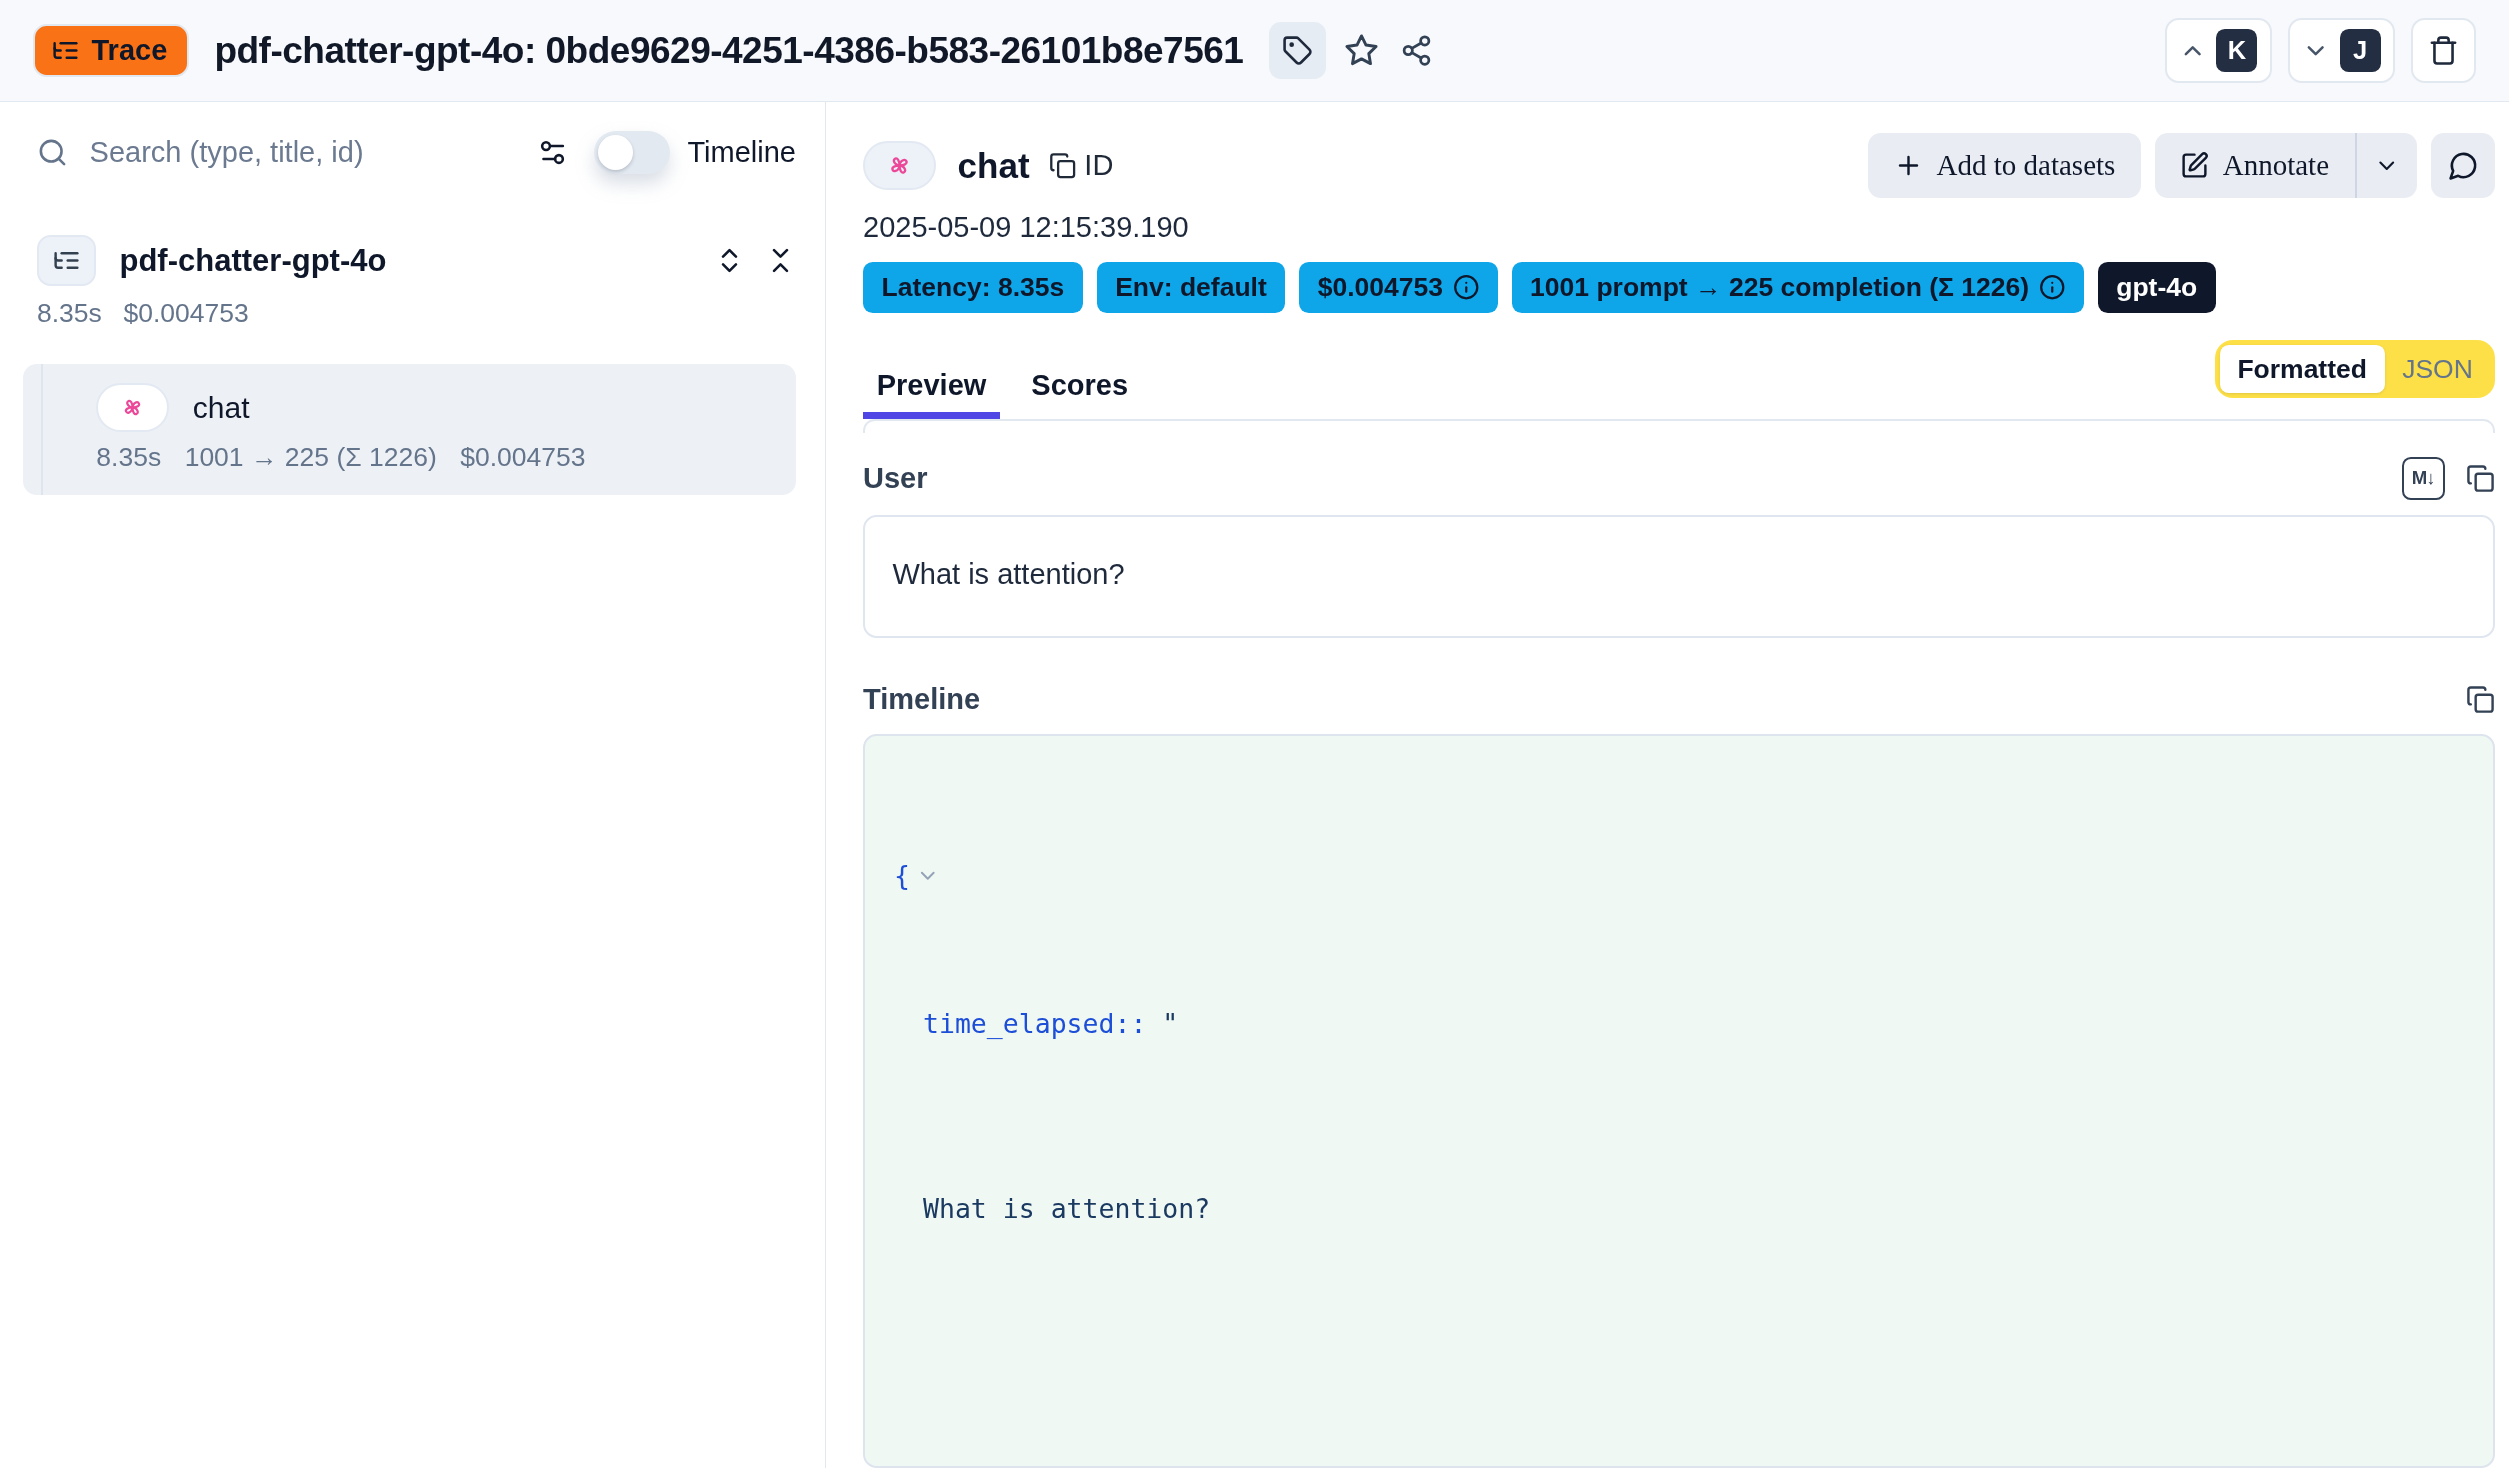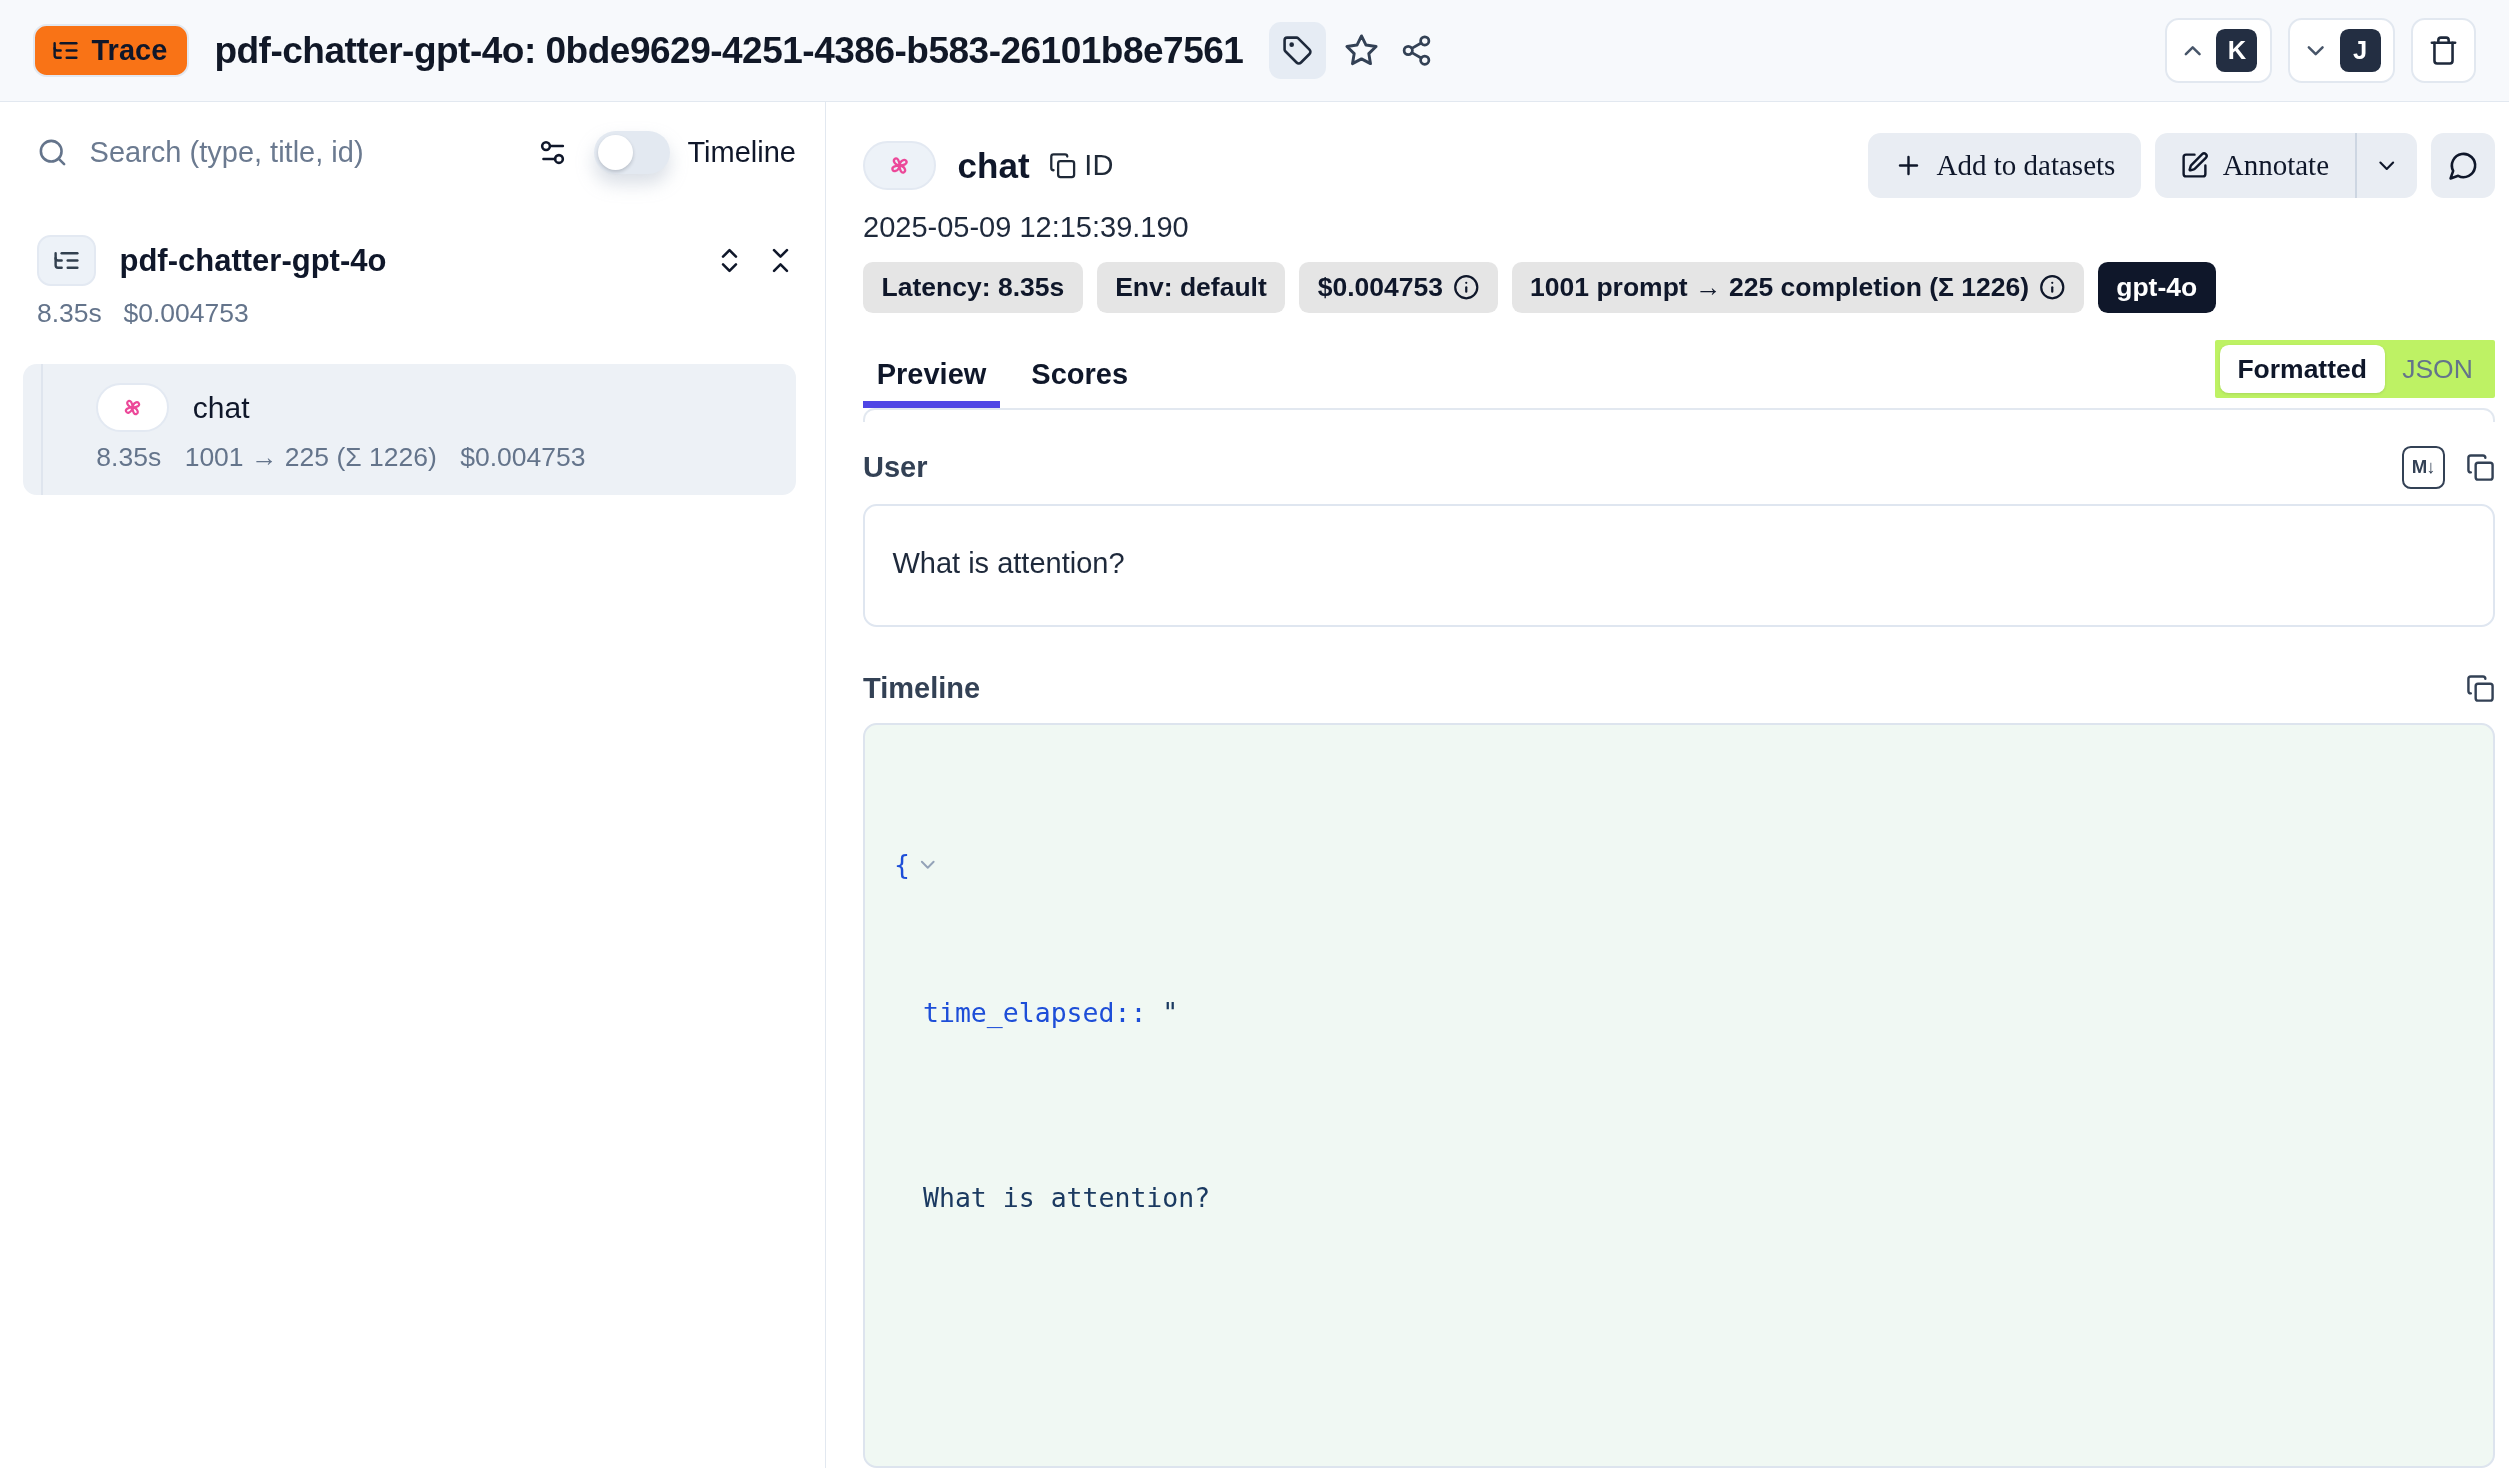--- a/index.html
+++ b/index.html
@@ -75,29 +75,29 @@
     gap:13.7px; padding:0 25.5px; font-size:29px; font-weight:500; color:#0f172a; }
   .btn-split { display:flex; align-items:stretch; }
   .btn-split .btn.left { border-radius:12.7px 0 0 12.7px; }
   .btn-split .divider { width:2px; background:#cdd6e2; }
   .btn-split .btn.right { border-radius:0 12.7px 12.7px 0; padding:0 17.6px; }
   .btn.icon-only { padding:0 16.7px; }
 
   .obs-time { margin-top:13px; font-size:29px; color:#1e293b; }
 
   .badges { margin-top:17.6px; display:flex; align-items:center; gap:13.7px; }
-  .badge { height:51px; background:#e5e5e5; border-radius:9.8px; display:flex; align-items:center;
+  .badge { height:51px; background:#0ea5e9; border-radius:9.8px; display:flex; align-items:center;
     gap:9.8px; padding:0 18.6px; font-size:26.5px; font-weight:700; color:#0f172a; white-space:nowrap; }
   .badge.dark { background:#0f172a; color:#fff; }
 
   .tabs-row { margin-top:27.4px; display:flex; align-items:flex-end; }
   .tab { font-size:29px; font-weight:600; color:#0f172a; padding:0 13.7px 17.6px; }
   .tab.active { box-shadow:inset 0 -6.9px 0 #4f46e5;text-align:right; }
   .tab + .tab { margin-left:17.6px; }
-  .seg { margin-left:auto; margin-bottom:10px; background:#bef264; border-radius:2px;
+  .seg { margin-left:auto; margin-bottom:21px; background:#fde047; border-radius:18px;
     padding:4.9px; display:flex; align-items:center; }
   .seg-opt { font-size:26.5px; padding:8.8px 17.6px; border-radius:8.8px; color:#64748b; font-weight:500; }
   .seg-opt.active { background:#fff; color:#0f172a; font-weight:600;
     box-shadow:0 1px 2.9px rgba(15,23,42,.12); }
 
   .panel-top { height:13.7px; border:2px solid #e2e8f0; border-bottom:none;
     border-radius:11.8px 11.8px 0 0; }
 
   
   .io-row { display:flex; align-items:center; justify-content:space-between; }

